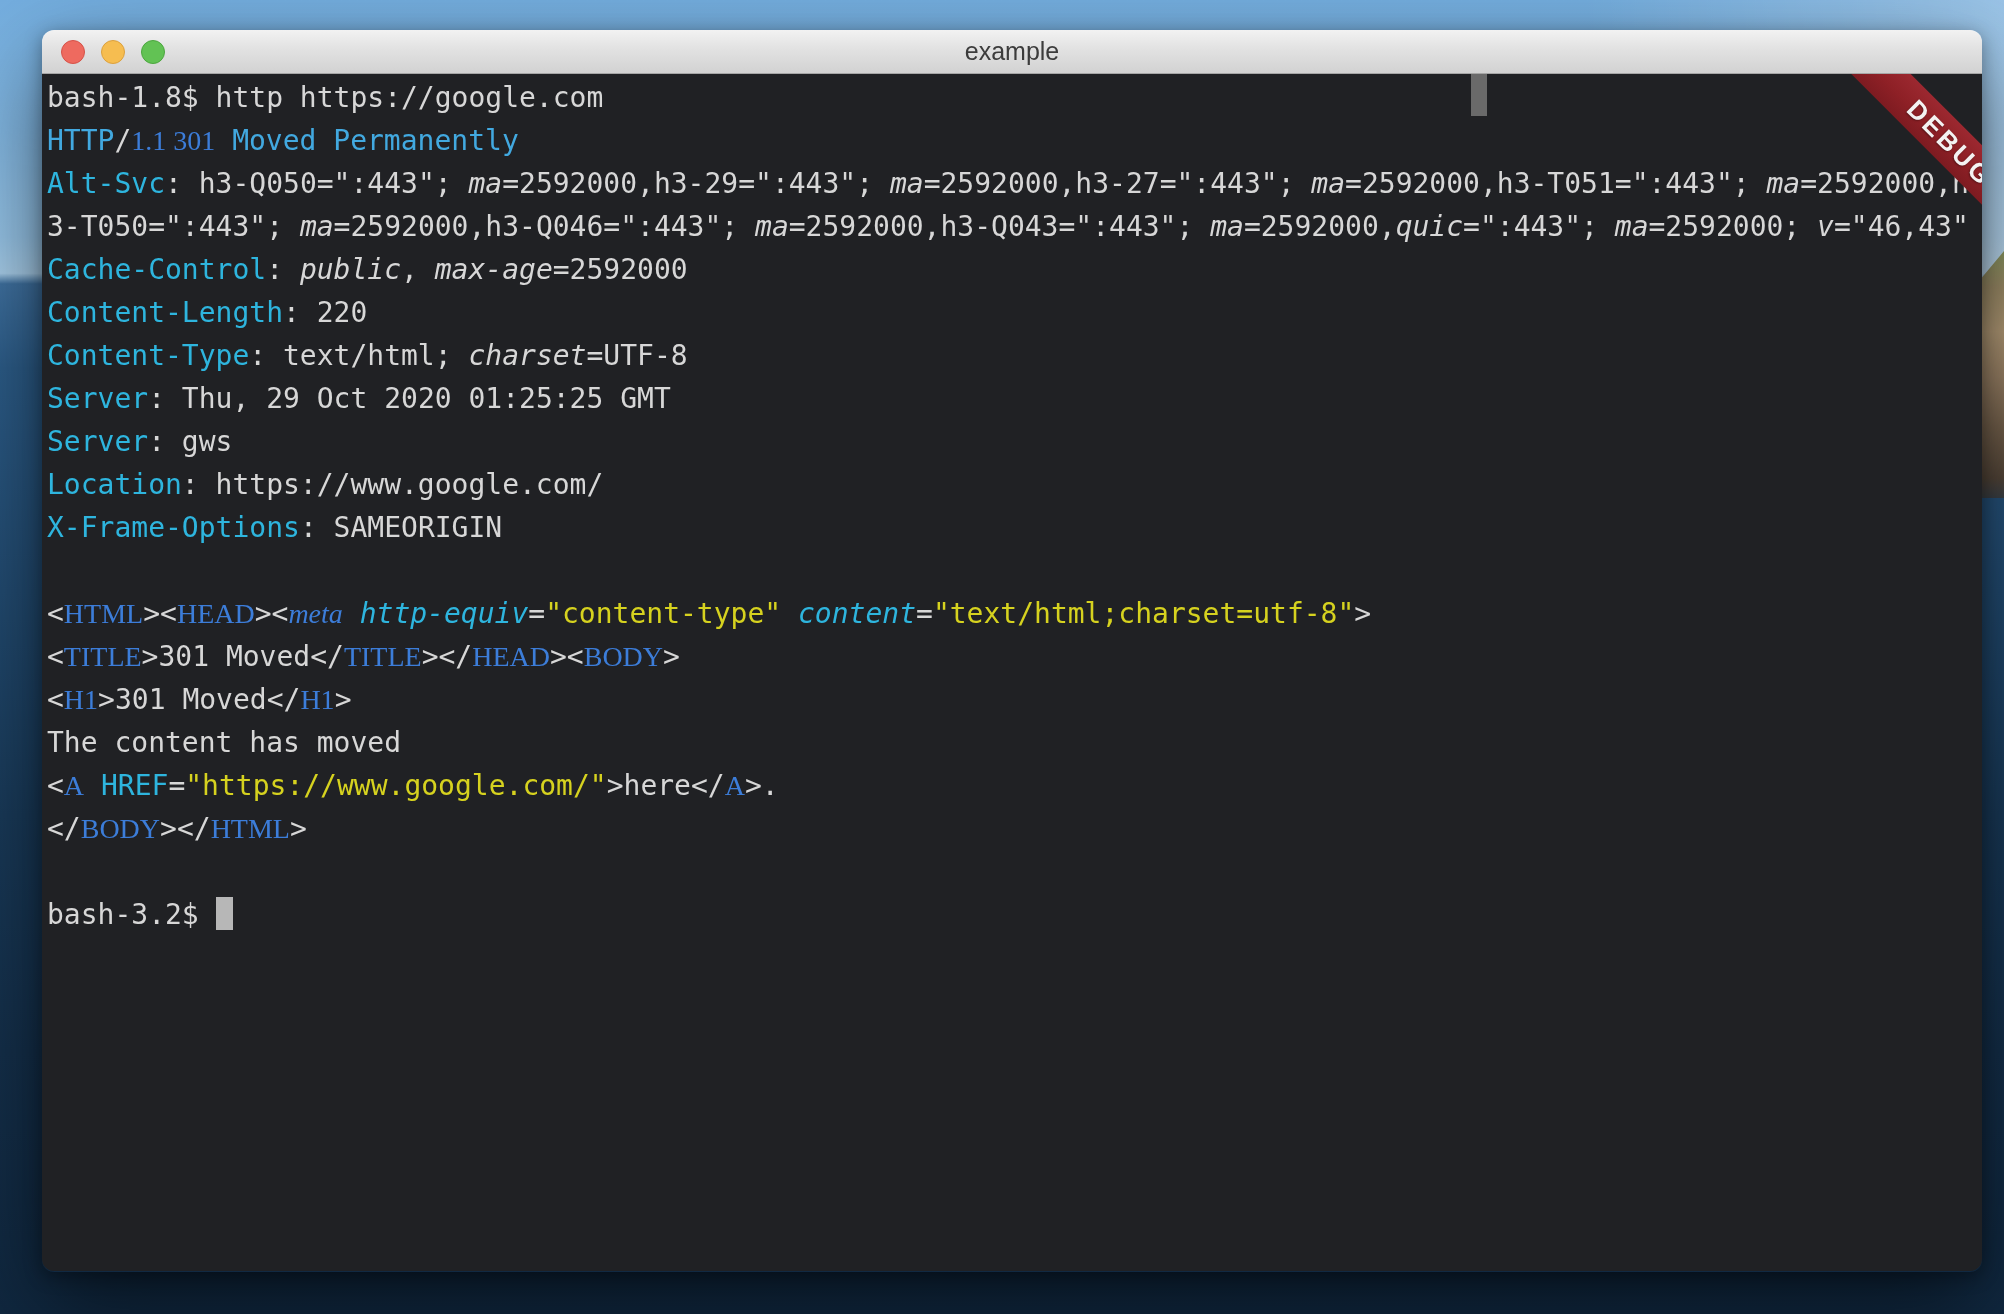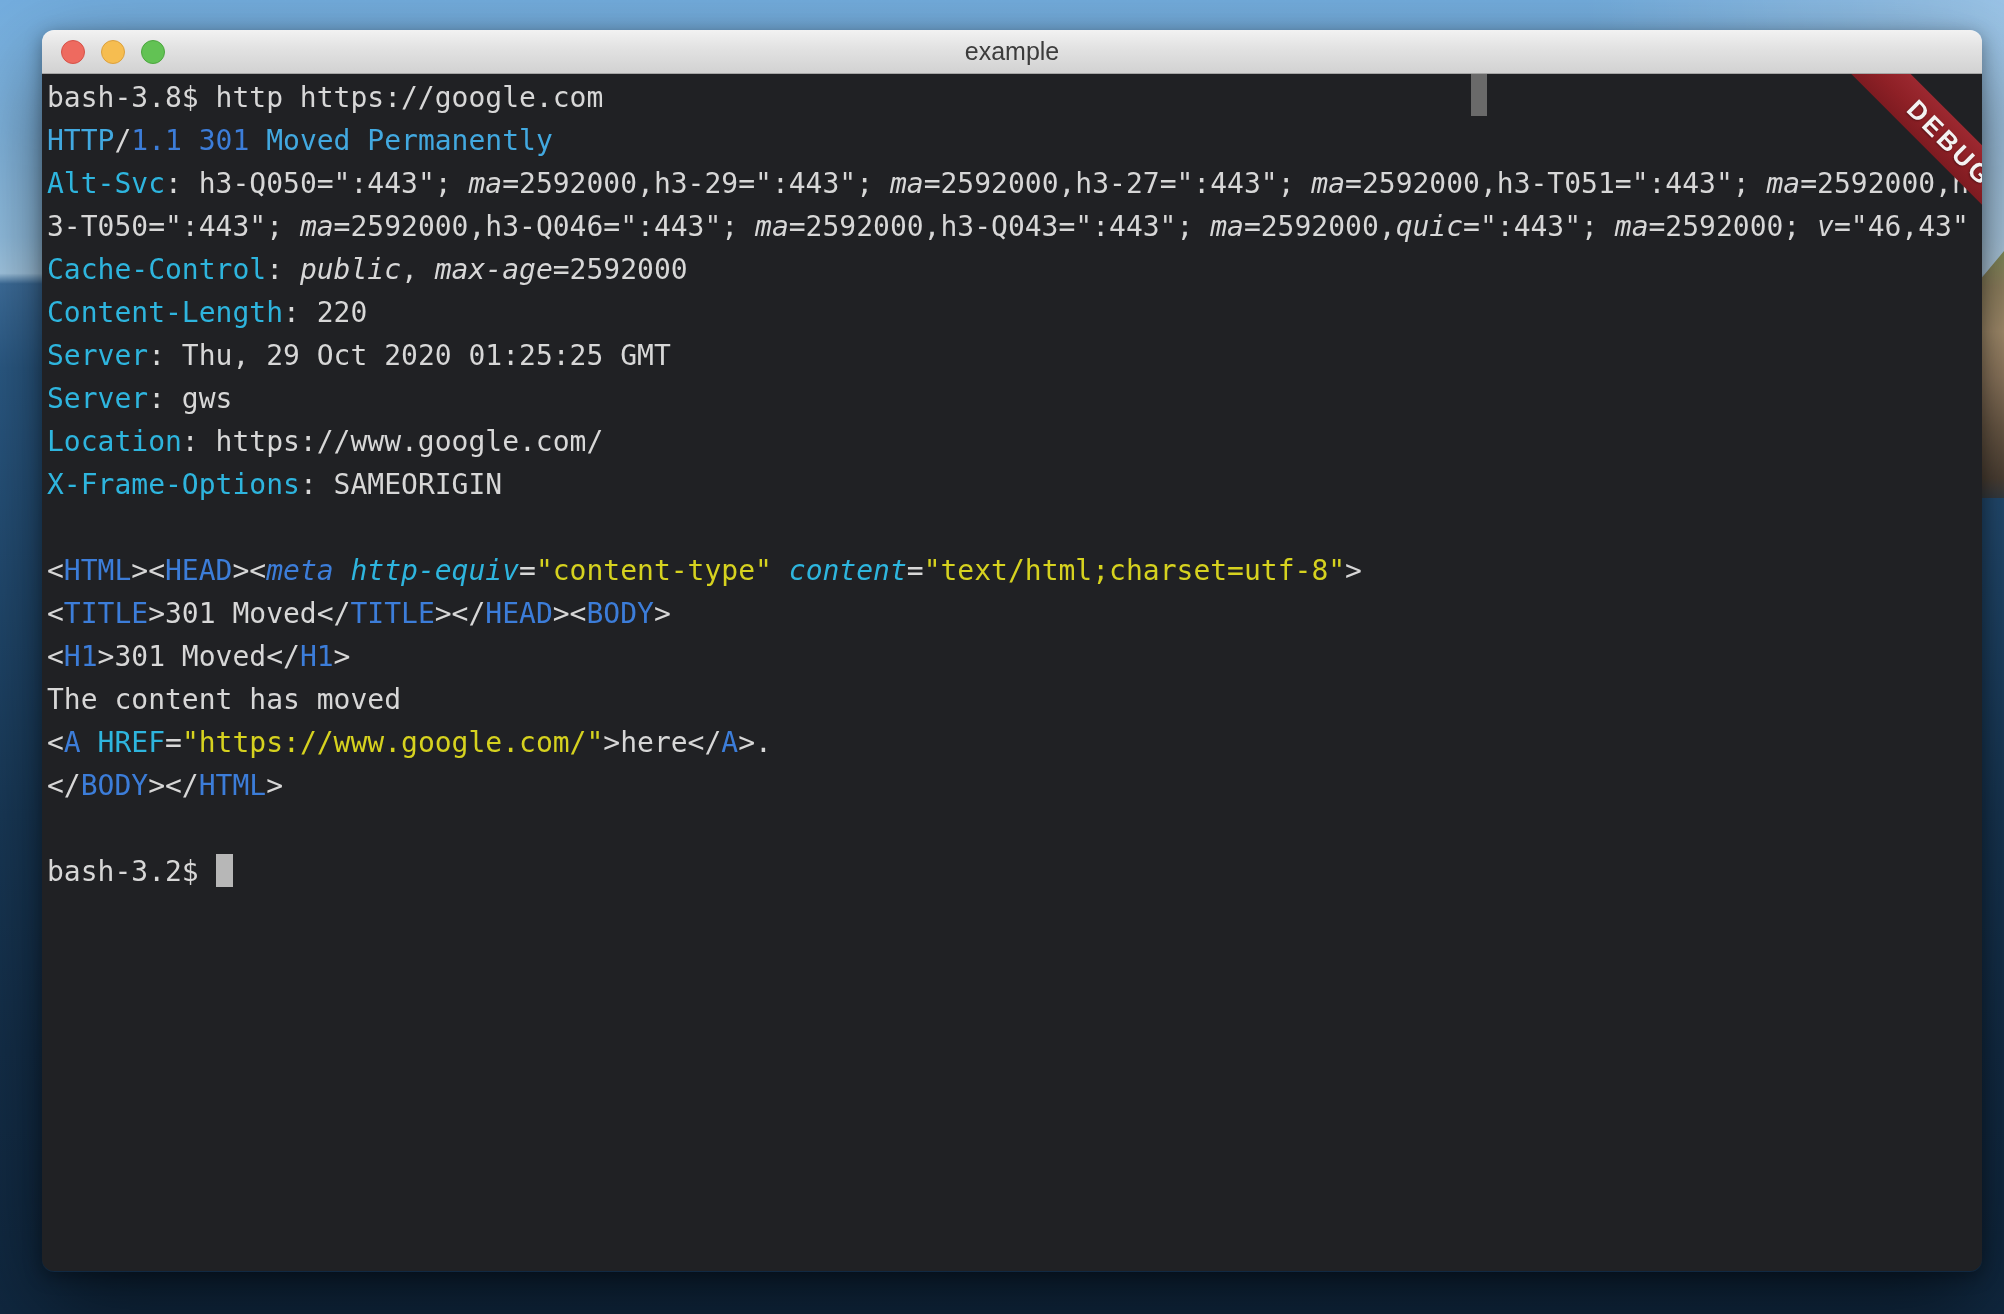--- a/index.html
+++ b/index.html
@@ -47,21 +47,21 @@
   .terminal{
     position:relative; width:100%; height:1197px; overflow:hidden;
     background:#202124; border-radius:0 0 12px 12px;
     font-family:"DejaVu Sans Mono", monospace;
     font-size:28px; line-height:43px;
     padding:2px 0 0 5px;
   }
   .tl{ height:43px; white-space:pre; }
   .seg-W{ color:var(--seg-W); }
   .seg-C{ color:var(--seg-C); }
-  .seg-B{ color:var(--seg-B); }
+  .seg-B{ color:var(--seg-B);font-family:Liberation Serif, serif; }
   .seg-L{ color:var(--seg-L); }
   .seg-Y{ color:var(--seg-Y); }
   .it{ font-style:italic; }
   .cursor{ display:inline-block; width:17px; height:33px; background:#b7b7b7; vertical-align:-6px; }
 
   .pointer-block{ position:absolute; left:1429px; top:0; width:16px; height:42px; background:#6a6a6a; }
 
   .ribbon{
     position:absolute; left:1768px; top:48px; width:280px; height:42px;
     background:linear-gradient(180deg,#9c2830 0%,#8e2026 55%,#7e1b21 100%);
@@ -84,26 +84,27 @@
       <div class="lights">
         <div class="light red"></div>
         <div class="light yellow"></div>
         <div class="light green"></div>
       </div>
       <div class="title">example</div>
     </div>
 
     <div class="terminal">
       <div id="term-lines">
-          <div class="tl"><span class="seg-W">bash-3.8$ http https://google.com</span></div>
+          <div class="tl"><span class="seg-W">bash-1.8$ http https://google.com</span></div>
           <div class="tl"><span class="seg-L">HTTP</span><span class="seg-W">/</span><span class="seg-B">1.1 301</span><span class="seg-W"> </span><span class="seg-L">Moved Permanently</span></div>
           <div class="tl"><span class="seg-C">Alt-Svc</span><span class="seg-W">: h3-Q050=":443"; </span><span class="seg-W it">ma</span><span class="seg-W">=2592000,h3-29=":443"; </span><span class="seg-W it">ma</span><span class="seg-W">=2592000,h3-27=":443"; </span><span class="seg-W it">ma</span><span class="seg-W">=2592000,h3-T051=":443"; </span><span class="seg-W it">ma</span><span class="seg-W">=2592000,h</span></div>
           <div class="tl"><span class="seg-W">3-T050=":443"; </span><span class="seg-W it">ma</span><span class="seg-W">=2592000,h3-Q046=":443"; </span><span class="seg-W it">ma</span><span class="seg-W">=2592000,h3-Q043=":443"; </span><span class="seg-W it">ma</span><span class="seg-W">=2592000,</span><span class="seg-W it">quic</span><span class="seg-W">=":443"; </span><span class="seg-W it">ma</span><span class="seg-W">=2592000; </span><span class="seg-W it">v</span><span class="seg-W">="46,43"</span></div>
           <div class="tl"><span class="seg-C">Cache-Control</span><span class="seg-W">: </span><span class="seg-W it">public</span><span class="seg-W">, </span><span class="seg-W it">max-age</span><span class="seg-W">=2592000</span></div>
           <div class="tl"><span class="seg-C">Content-Length</span><span class="seg-W">: 220</span></div>
+          <div class="tl"><span class="seg-C">Content-Type</span><span class="seg-W">: text/html; </span><span class="seg-W it">charset</span><span class="seg-W">=UTF-8</span></div>
           <div class="tl"><span class="seg-C">Server</span><span class="seg-W">: Thu, 29 Oct 2020 01:25:25 GMT</span></div>
           <div class="tl"><span class="seg-C">Server</span><span class="seg-W">: gws</span></div>
           <div class="tl"><span class="seg-C">Location</span><span class="seg-W">: https://www.google.com/</span></div>
           <div class="tl"><span class="seg-C">X-Frame-Options</span><span class="seg-W">: SAMEORIGIN</span></div>
           <div class="tl"></div>
           <div class="tl"><span class="seg-W">&lt;</span><span class="seg-B">HTML</span><span class="seg-W">&gt;&lt;</span><span class="seg-B">HEAD</span><span class="seg-W">&gt;&lt;</span><span class="seg-B it">meta</span><span class="seg-W"> </span><span class="seg-C it">http-equiv</span><span class="seg-W">=</span><span class="seg-Y">"content-type"</span><span class="seg-W"> </span><span class="seg-C it">content</span><span class="seg-W">=</span><span class="seg-Y">"text/html;charset=utf-8"</span><span class="seg-W">&gt;</span></div>
           <div class="tl"><span class="seg-W">&lt;</span><span class="seg-B">TITLE</span><span class="seg-W">&gt;301 Moved&lt;/</span><span class="seg-B">TITLE</span><span class="seg-W">&gt;&lt;/</span><span class="seg-B">HEAD</span><span class="seg-W">&gt;&lt;</span><span class="seg-B">BODY</span><span class="seg-W">&gt;</span></div>
           <div class="tl"><span class="seg-W">&lt;</span><span class="seg-B">H1</span><span class="seg-W">&gt;301 Moved&lt;/</span><span class="seg-B">H1</span><span class="seg-W">&gt;</span></div>
           <div class="tl"><span class="seg-W">The content has moved</span></div>
           <div class="tl"><span class="seg-W">&lt;</span><span class="seg-B">A</span><span class="seg-W"> </span><span class="seg-C">HREF</span><span class="seg-W">=</span><span class="seg-Y">"https://www.google.com/"</span><span class="seg-W">&gt;here&lt;/</span><span class="seg-B">A</span><span class="seg-W">&gt;.</span></div>

